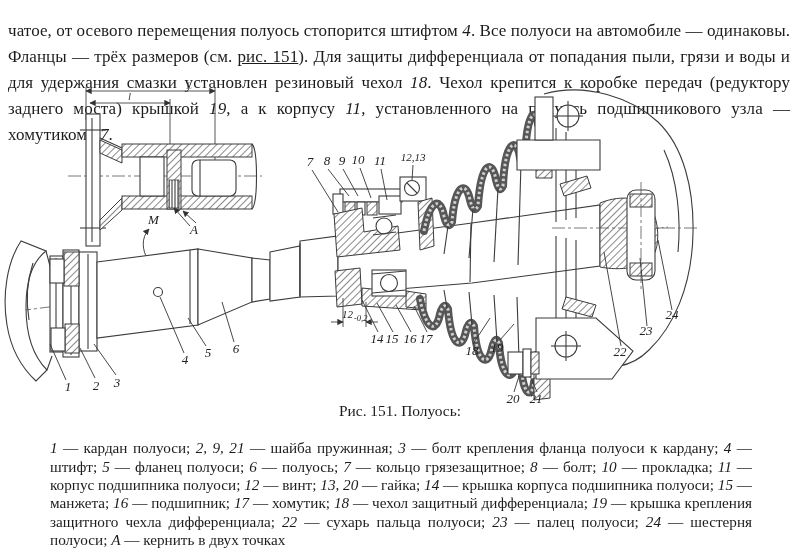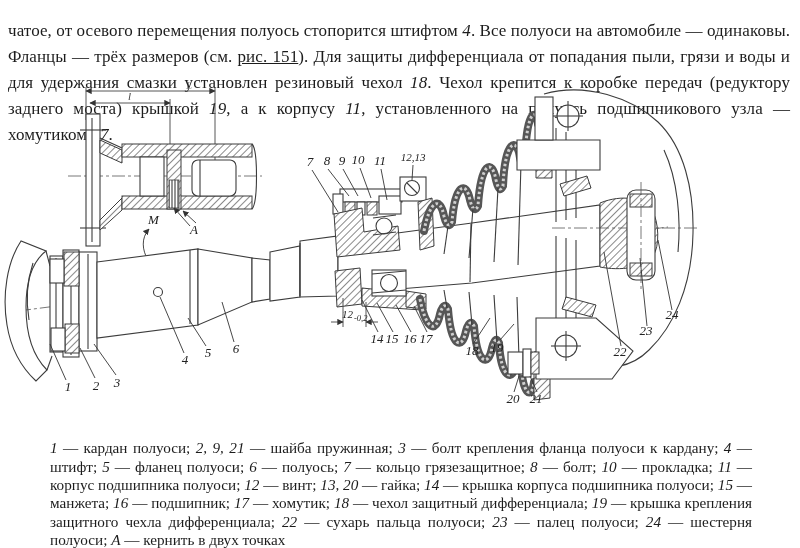--- a/index.html
+++ b/index.html
@@ -249,16 +249,17 @@
       <text class="lbl" x="497" y="352">19</text>
       <text class="lbl" x="513" y="403">20</text>
       <text class="lbl" x="536" y="403">21</text>
       <text class="lbl" x="620" y="356">22</text>
       <text class="lbl" x="646" y="335">23</text>
       <text class="lbl" x="672" y="319">24</text>
     </g>
   </svg>
   </div>
 
+  <div class="fig-title">Рис. 151. Полуось:</div>
 
   <p class="legend"><i>1</i><span> — </span><span>кардан полуоси</span><span>; </span><i>2, 9, 21</i><span> — </span><span>шайба пружинная</span><span>; </span><i>3</i><span> — </span><span>болт крепления фланца полуоси к кардану</span><span>; </span><i>4</i><span> — </span><span>штифт</span><span>; </span><i>5</i><span> — </span><span>фланец полуоси</span><span>; </span><i>6</i><span> — </span><span>полуось</span><span>; </span><i>7</i><span> — </span><span>кольцо грязезащитное</span><span>; </span><i>8</i><span> — </span><span>болт</span><span>; </span><i>10</i><span> — </span><span>прокладка</span><span>; </span><i>11</i><span> — </span><span>корпус подшипника полуоси</span><span>; </span><i>12</i><span> — </span><span>винт</span><span>; </span><i>13, 20</i><span> — </span><span>гайка</span><span>; </span><i>14</i><span> — </span><span>крышка корпуса подшипника полуоси</span><span>; </span><i>15</i><span> — </span><span>манжета</span><span>; </span><i>16</i><span> — </span><span>подшипник</span><span>; </span><i>17</i><span> — </span><span>хомутик</span><span>; </span><i>18</i><span> — </span><span>чехол защитный дифференциала</span><span>; </span><i>19</i><span> — </span><span>крышка крепления защитного чехла дифференциала</span><span>; </span><i>22</i><span> — </span><span>сухарь пальца полуоси</span><span>; </span><i>23</i><span> — </span><span>палец полуоси</span><span>; </span><i>24</i><span> — </span><span>шестерня полуоси</span><span>; </span><i>А</i><span> — </span><span>кернить в двух точках</span></p>
 
 </div>
 
 </body></html>

